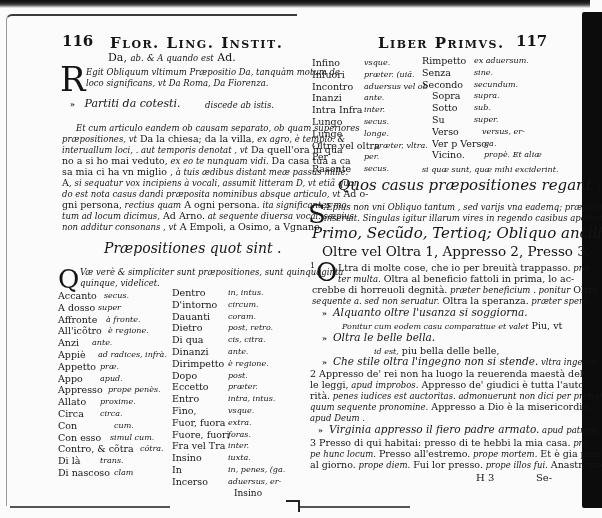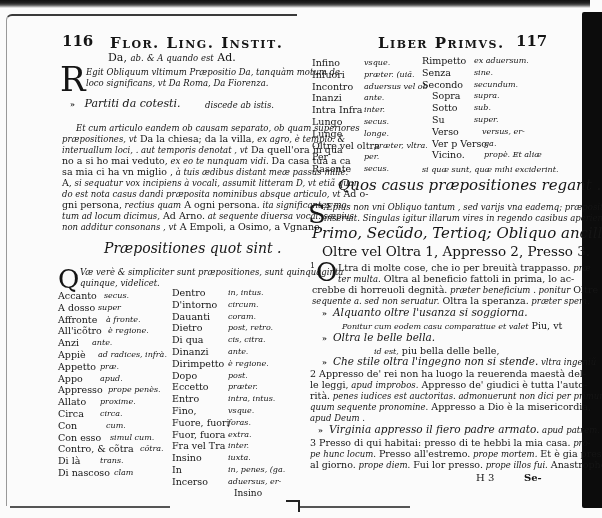--- a/index.html
+++ b/index.html
@@ -144,21 +144,21 @@
     <div class="row">
         <span class="w">Allato</span>
         <span class="l" style="left:42px">proxime.</span>
       </div>
     <div class="row">
         <span class="w">Circa</span>
         <span class="l" style="left:42px">circa.</span>
       </div>
     <div class="row">
         <span class="w">Con</span>
-        <span class="l" style="left:48px">cum.</span>
+        <span class="l" style="left:56px">cum.</span>
       </div>
     <div class="row">
         <span class="w">Con esso</span>
         <span class="l" style="left:52px">simul cum.</span>
       </div>
     <div class="row">
         <span class="w">Contro, &amp; cõtra</span>
         <span class="l" style="left:82px">cõtra.</span>
       </div>
     <div class="row">
@@ -210,26 +210,26 @@
       </div>
     <div class="row">
         <span class="w">Entro</span>
         <span class="l" style="left:56px">intra, intus.</span>
       </div>
     <div class="row">
         <span class="w">Fino,</span>
         <span class="l" style="left:56px">vsque.</span>
       </div>
     <div class="row">
+        <span class="w">Fuor, fuora</span>
+        <span class="l" style="left:56px">extra.</span>
+      </div>
+    <div class="row">
         <span class="w">Fuore, fuori</span>
         <span class="l" style="left:56px">foras.</span>
-      </div>
-    <div class="row">
-        <span class="w">Fuor, fuora</span>
-        <span class="l" style="left:56px">extra.</span>
       </div>
     <div class="row">
         <span class="w">Fra vel Tra</span>
         <span class="l" style="left:56px">inter.</span>
       </div>
     <div class="row">
         <span class="w">Insino</span>
         <span class="l" style="left:56px">iuxta.</span>
       </div>
     <div class="row">
@@ -366,14 +366,14 @@
 
   <div class="line" style="left:18px;top:424px;font-size:10.5px;"><span class="quote-mark">»</span><span style="font-style:italic">Virginia appresso il fiero padre armato.</span><span class="it"> apud patrem.</span></div>
 
   <div>
     <div class="line" style="left:10px;top:437px;"><span>3  Presso di qui habitai: presso di te hebbi la mia casa.</span><span class="it"> pro-</span></div>
     <div class="line" style="left:10px;top:448px;"><span class="it">pe hunc locum.</span><span> Presso all'estremo.</span><span class="it"> prope mortem.</span><span> Et è gia presso</span></div>
     <div class="line" style="left:10px;top:459px;"><span>al giorno.</span><span class="it"> prope diem.</span><span> Fui lor presso.</span><span class="it"> prope illos fui.</span><span> Anastrophe.</span></div>
   </div>
 
   <div class="sig" style="left:176px;top:472px;">H  3</div>
-  <div class="sig" style="left:224px;top:472px;font-weight:bold;">Se-</div>
+  <div class="sig" style="left:236px;top:472px;">Se-</div>
 </div>
 
 </body></html>

